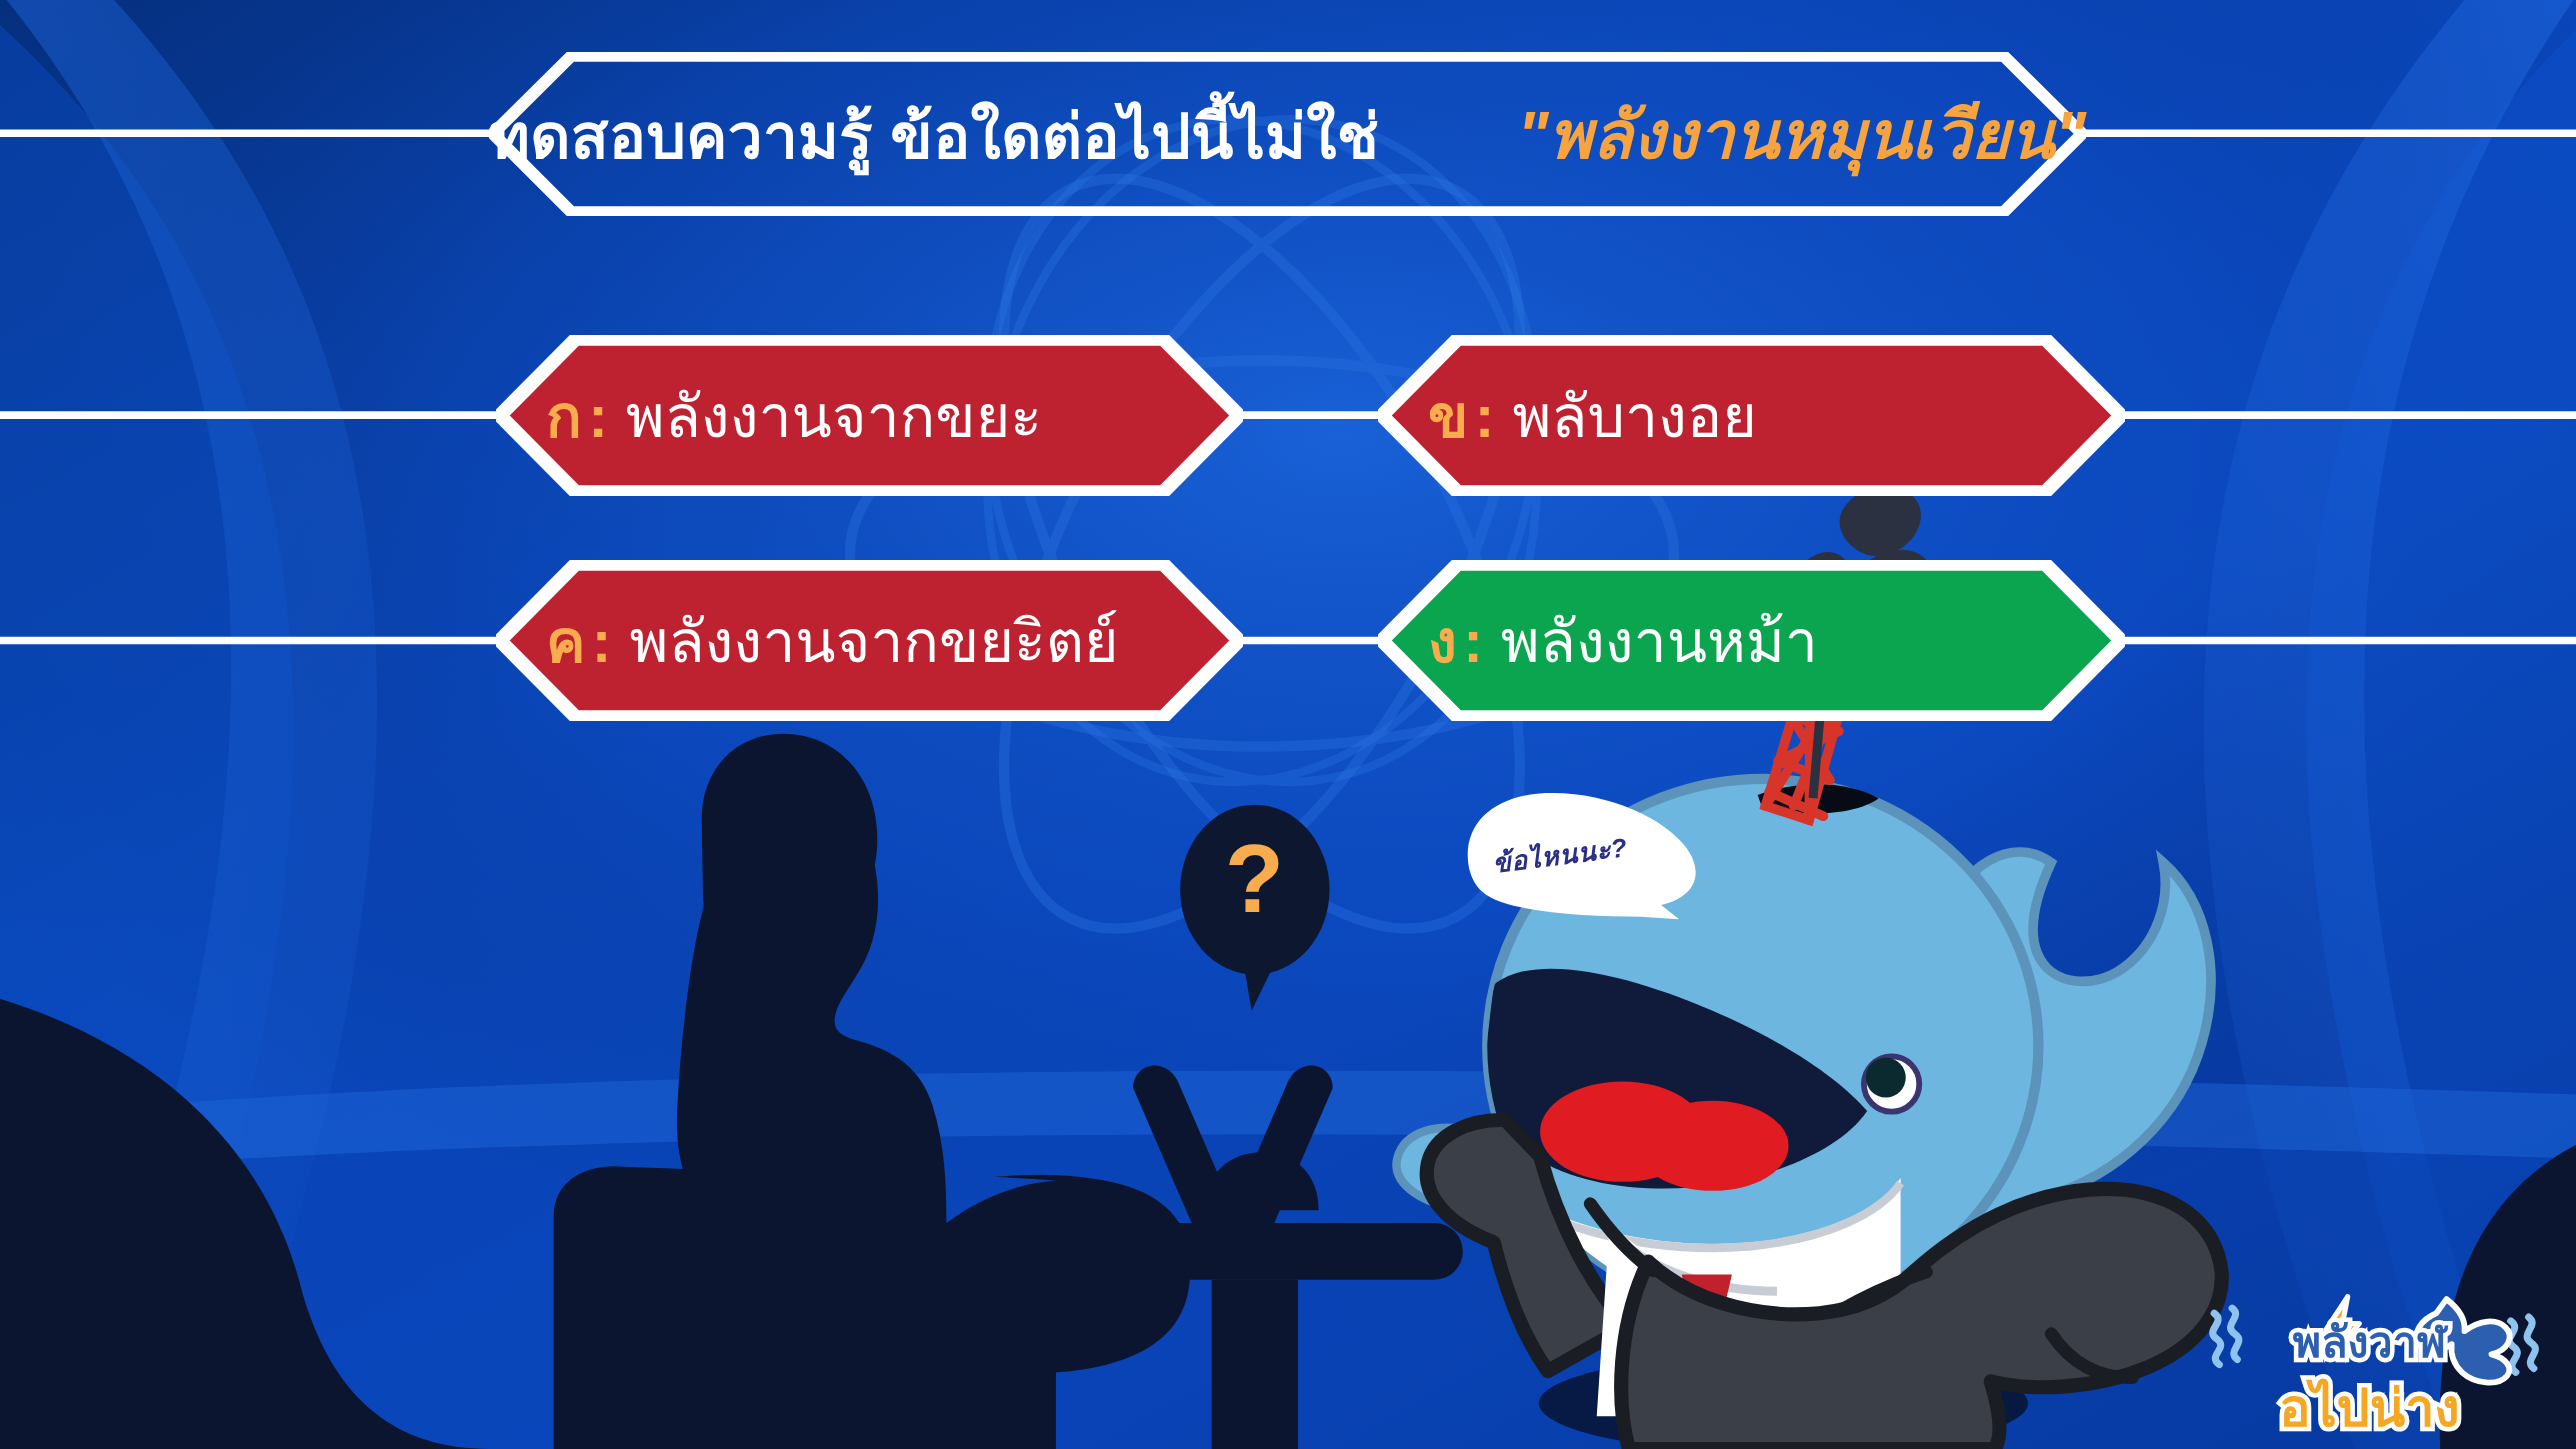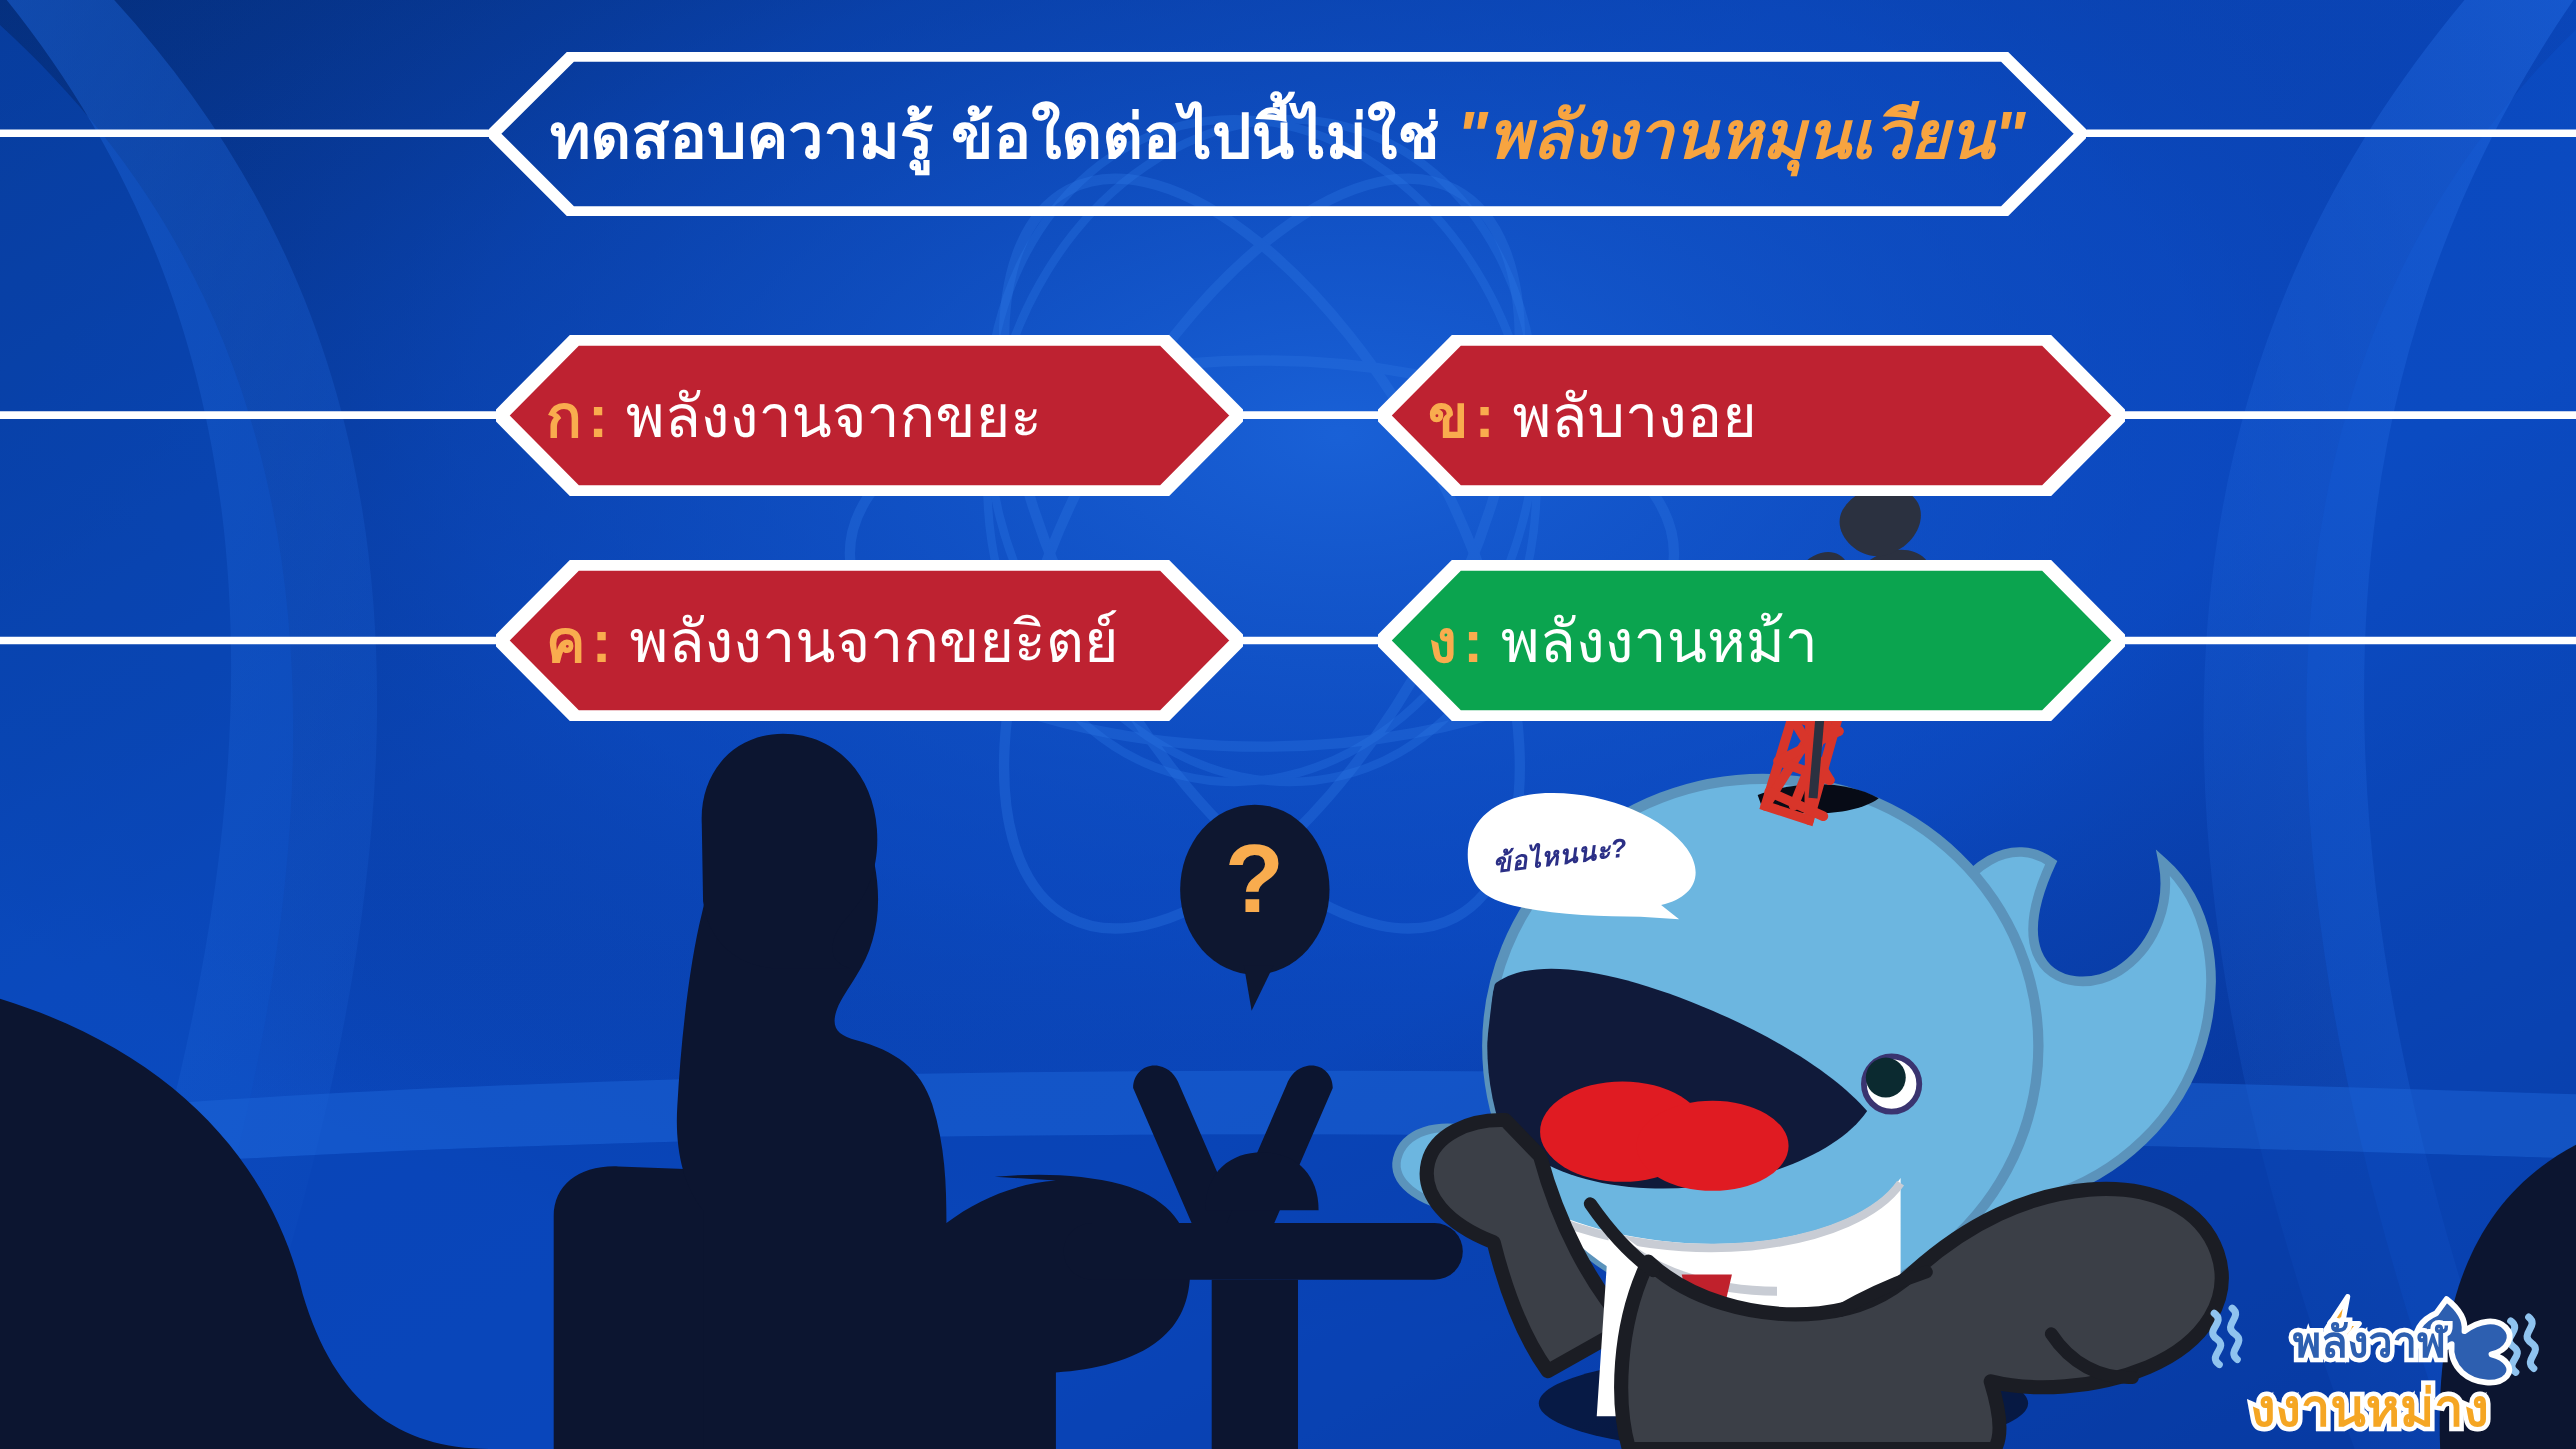--- a/index.html
+++ b/index.html
@@ -18,21 +18,21 @@
     color:#ffffff;white-space:nowrap;
   }
   .hexbox{position:absolute;inset:0;}
   .hexbox svg{width:100%;height:100%;display:block;}
   .banner .txt{
     position:relative;z-index:3;display:flex;align-items:baseline;
     padding-left:50px;
   }
 
   #title-banner{left:489px;top:52px;width:1597px;height:164px;}
-  #title-banner .txt{padding-left:0;width:100%;justify-content:center;}
+  #title-banner .txt{padding-left:0;width:100%;justify-content:space-between;}
   .title-main{font-size:62px;font-weight:700;color:#ffffff;letter-spacing:0.3px;}
   .title-accent{font-size:66px;font-weight:700;color:#f7a440;font-style:italic;margin-left:16.7px;}
 
   .opt{height:161px;}
   .opt .key{font-size:59px;font-weight:700;color:#f9ac4e;margin-right:6.4px;}
   .opt .colon{font-size:59px;font-weight:700;color:#f9ac4e;margin-right:18px;}
   .opt .label{font-size:59px;font-weight:400;color:#ffffff;}
 
   #opt-a{left:496px;top:335px;width:747px;}
   #opt-b{left:1378px;top:335px;width:747px;}
@@ -383,17 +383,17 @@
         <path d="M 528 36 C 546 50, 512 62, 532 76 C 552 90, 518 102, 536 116"></path>
       </g>
 
       <path d="M 400 8 C 418 22, 430 40, 428 58 C 452 40, 478 38, 492 52 C 506 66, 496 88, 470 94
                C 494 100, 504 116, 494 128 C 480 144, 444 140, 424 122 C 412 110, 406 94, 408 78
                C 390 92, 366 92, 356 78 C 346 62, 360 40, 384 30 Z" fill="#2d5fb0" stroke="#ffffff" stroke-width="9" stroke-linejoin="round"></path>
 
       <path d="M 246 4 L 212 56 L 238 56 L 222 98 L 264 46 L 238 46 Z" fill="#f5a623" stroke="#ffffff" stroke-width="8" stroke-linejoin="round"></path>
     </svg>
     <div class="l1">พลังวาฬ</div>
-    <div class="l2">งงานหม่าง</div>
+    <div class="l2">อไปน่าง</div>
   </div>
 
 </div>
 
 
 </body></html>

